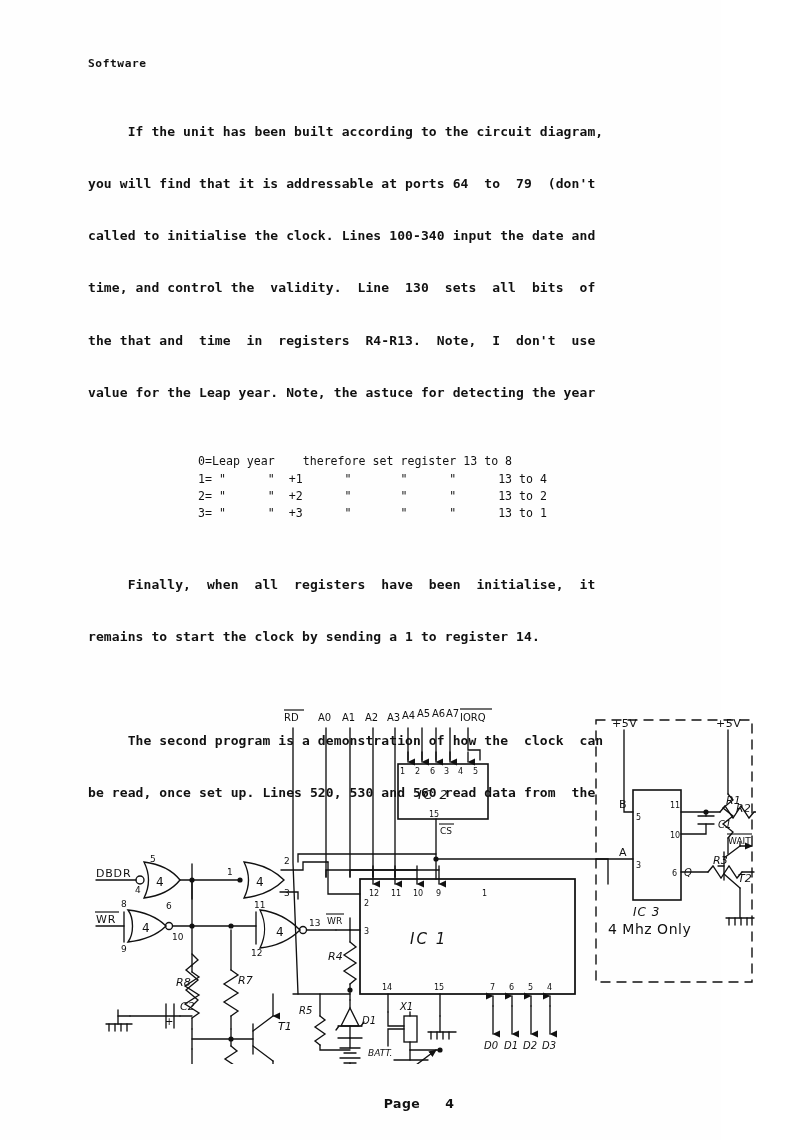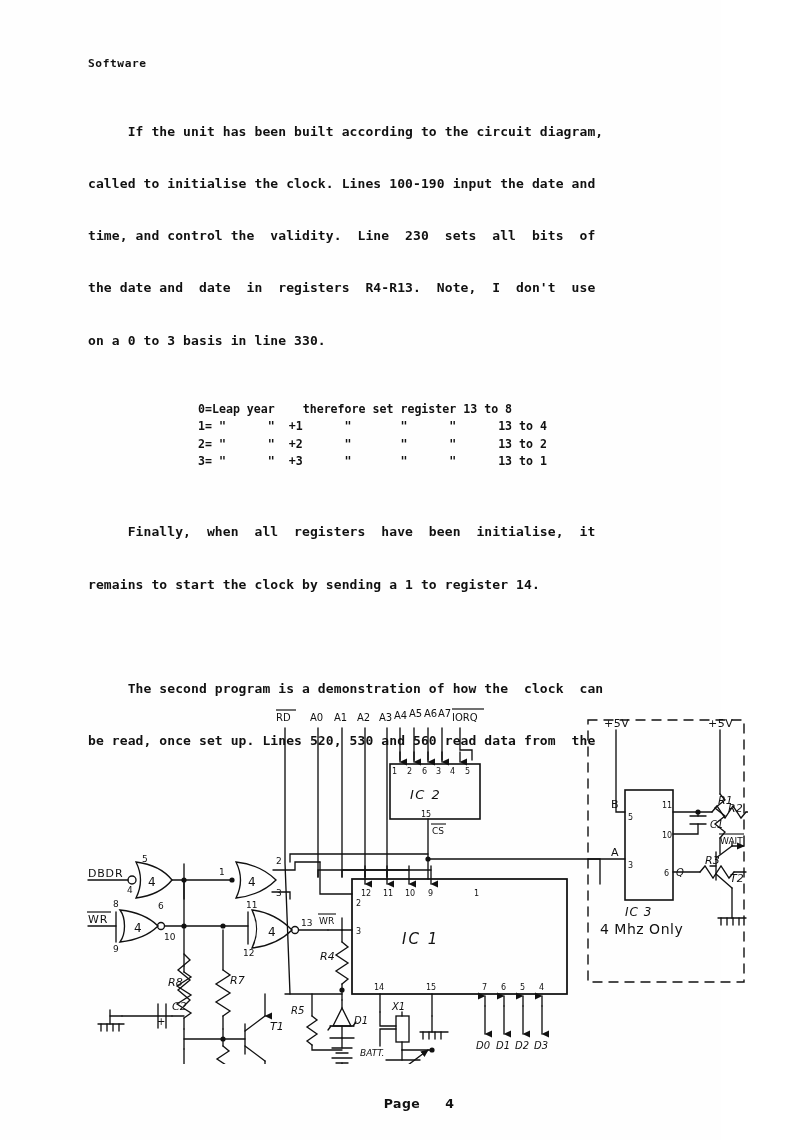--- a/index.html
+++ b/index.html
@@ -43,28 +43,28 @@
     white-space: pre-wrap;
     font-weight: 600;
   }
   .para .ln { display: block; white-space: pre; }
   
   .leap-table {
     margin: 12px 0 18px 0;
     padding-left: 110px;
     font-size: 11.6px;
     line-height: 17.4px;
-    font-weight: 700;
+    font-weight: 400;
   }
   .leap-table .row { white-space: pre; display: block; }
 
   
   .circuit-wrap {
     position: absolute;
-    left: 80px;
+    left: 88px;
     top: 694px;
     width: 668px;
     height: 370px;
   }
   .circuit-wrap svg { display: block; }
 
   
   .footer {
     position: absolute;
     left: 14px;
@@ -82,24 +82,25 @@
 <body>
 
 <div class="page">
 
   <div class="doc-text">
 
     <div class="heading">Software</div>
 
     <div class="para">
       <span class="ln">     If the unit has been built according to the circuit diagram,</span>
-      <span class="ln">called to initialise the clock. Lines 100-190 input the date and</span>
-      <span class="ln">time, and control the  validity.  Line  230  sets  all  bits  of</span>
-      <span class="ln">the date and  date  in  registers  R4-R13.  Note,  I  don't  use</span>
-      <span class="ln">on a 0 to 3 basis in line 330.</span>
+      <span class="ln">you will find that it is addressable at ports 64  to  79  (don't</span>
+      <span class="ln">called to initialise the clock. Lines 100-340 input the date and</span>
+      <span class="ln">time, and control the  validity.  Line  130  sets  all  bits  of</span>
+      <span class="ln">the that and  time  in  registers  R4-R13.  Note,  I  don't  use</span>
+      <span class="ln">value for the Leap year. Note, the astuce for detecting the year</span>
     </div>
 
     <div class="leap-table">
       <span class="row">0=Leap year    therefore set register 13 to 8</span>
       <span class="row">1= "      "  +1      "       "      "      13 to 4</span>
       <span class="row">2= "      "  +2      "       "      "      13 to 2</span>
       <span class="row">3= "      "  +3      "       "      "      13 to 1</span>
     </div>
 
     <div class="para">

